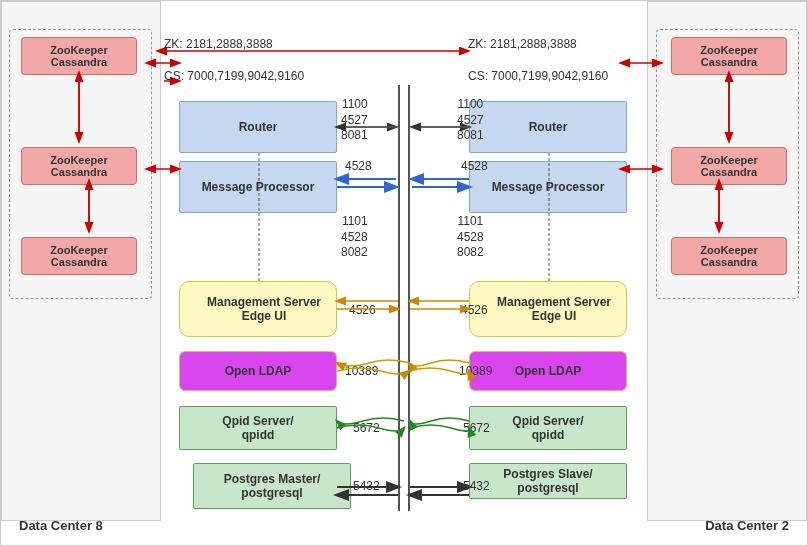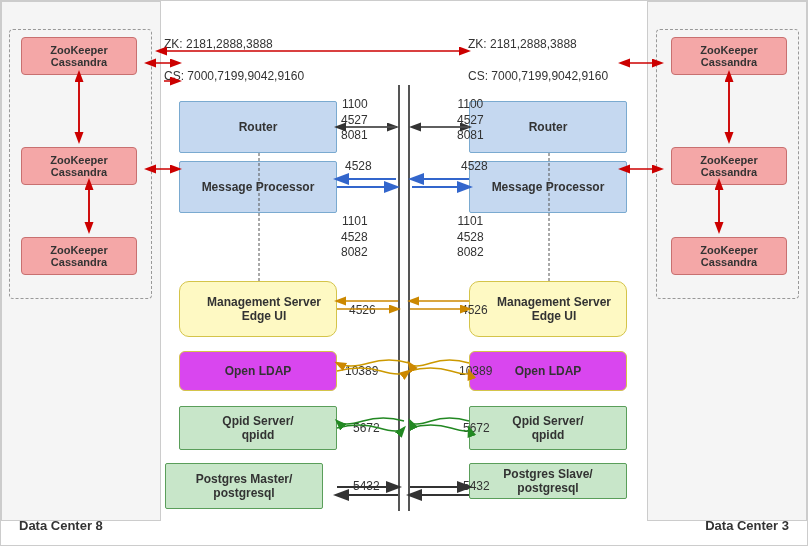--- a/index.html
+++ b/index.html
@@ -200,21 +200,21 @@
   <div class="green-box" style="left:178px;top:405px;width:158px;height:44px;">
     <span style="white-space:pre-line;text-align:center;">Qpid Server/
 qpidd</span>
   </div>
 
   <div class="green-box" style="left:468px;top:405px;width:158px;height:44px;">
     <span style="white-space:pre-line;text-align:center;">Qpid Server/
 qpidd</span>
   </div>
 
-  <div class="green-box" style="left:164px;top:462px;width:158px;height:46px;">
+  <div class="green-box" style="left:192px;top:462px;width:158px;height:46px;">
     <span style="white-space:pre-line;text-align:center;">Postgres Master/
 postgresql</span>
   </div>
 
   <div class="green-box" style="left:468px;top:462px;width:158px;height:36px;">
     <span style="white-space:pre-line;text-align:center;">Postgres Slave/
 postgresql</span>
   </div>
 
   <div class="port-label" style="left:163px;top:36px;">
@@ -256,21 +256,21 @@
   <div class="port-label" style="left:344px;top:363px;text-align:right;">10389</div>
   <div class="port-label" style="left:458px;top:363px;">10389</div>
 
   <div class="port-label" style="left:352px;top:420px;text-align:right;">5672</div>
   <div class="port-label" style="left:462px;top:420px;">5672</div>
 
   <div class="port-label" style="left:352px;top:478px;text-align:right;">5432</div>
   <div class="port-label" style="left:462px;top:478px;">5432</div>
 
   <div class="dc-label" style="left:18px;bottom:12px;">Data Center 8</div>
-  <div class="dc-label" style="right:18px;bottom:12px;">Data Center 3</div>
+  <div class="dc-label" style="right:18px;bottom:12px;">Data Center 2</div>
 
   <svg class="arrows-svg">
     <defs>
 
       <marker id="arrow-red-end" markerWidth="8" markerHeight="8" refX="6" refY="3" orient="auto">
         <path d="M0,0 L0,6 L8,3 z" fill="#cc0000"></path>
       </marker>
       <marker id="arrow-red-start" markerWidth="8" markerHeight="8" refX="2" refY="3" orient="auto-start-reverse">
         <path d="M0,0 L0,6 L8,3 z" fill="#cc0000"></path>
       </marker>

